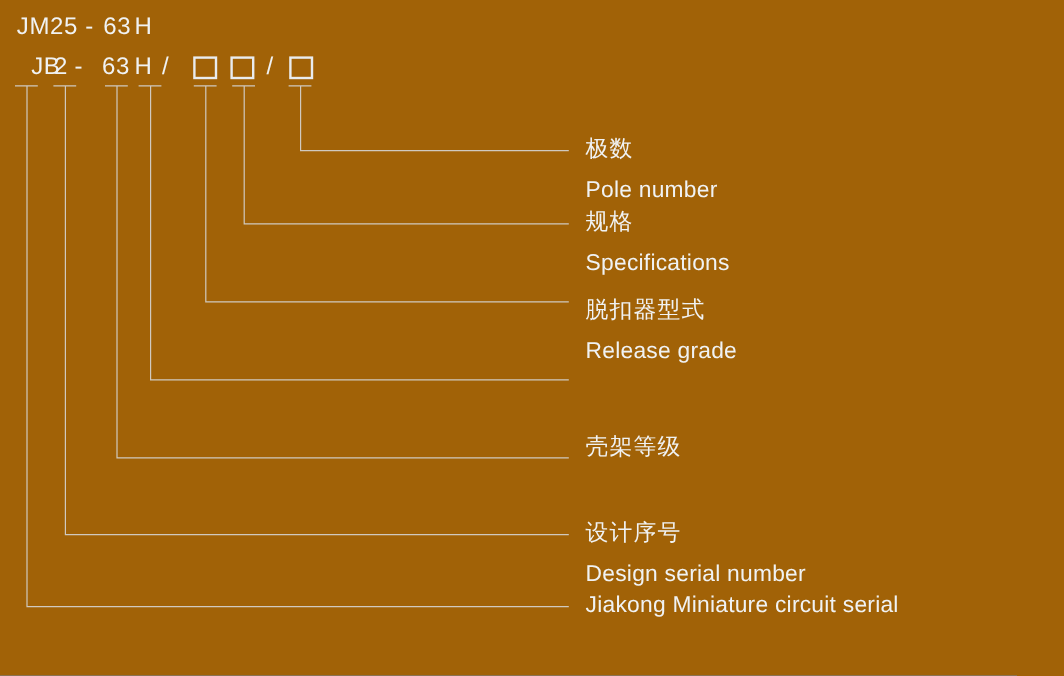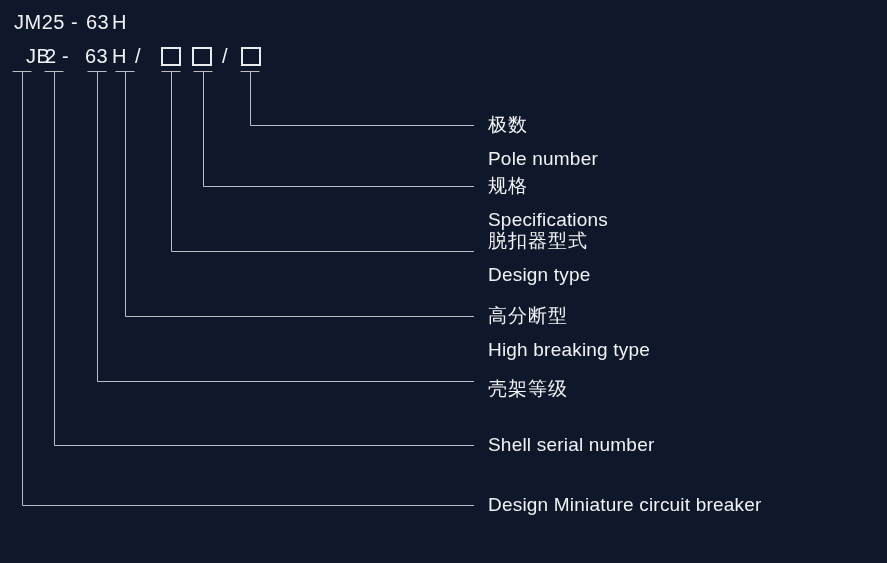--- a/index.html
+++ b/index.html
@@ -1,19 +1,19 @@
 <!DOCTYPE html>
 <html><head>
 <meta charset="utf-8">
 <style>
   html,body{margin:0;padding:0;background:#7b828a;}
   .canvas{
     position:relative;
     width:887px;height:563px;
-    background:#0f172a;
+    background:#a16207;
     overflow:hidden;
     font-family:"Liberation Sans","DejaVu Sans",sans-serif;
     color:#f0f2f3;
     -webkit-font-smoothing:antialiased;
   }
   .seg{
     position:absolute;
     font-size:20px;
     line-height:24px;
     letter-spacing:.5px;
@@ -88,31 +88,28 @@
   </svg>
 
   <div class="label" style="top:108px">
     <div class="zh">极数</div>
     <div class="en">Pole number</div>
   </div>
   <div class="label" style="top:169px">
     <div class="zh">规格</div>
     <div class="en">Specifications</div>
   </div>
-  <div class="label" style="top:224px">
+  <div class="label" style="top:242px">
     <div class="zh">脱扣器型式</div>
-    <div class="en">Design type</div>
+    <div class="en">Release grade</div>
   </div>
-  <div class="label" style="top:299px">
-    <div class="zh">高分断型</div>
-    <div class="en">High breaking type</div>
-  </div>
-  <div class="label" style="top:372px">
+  <div class="label" style="top:356px">
     <div class="zh">壳架等级</div>
   </div>
   <div class="label" style="top:428px">
-    <div class="en">Shell serial number</div>
+    <div class="zh">设计序号</div>
+    <div class="en">Design serial number</div>
   </div>
   <div class="label" style="top:488px">
-    <div class="en">Design Miniature circuit breaker</div>
+    <div class="en">Jiakong Miniature circuit serial</div>
   </div>
 
 </div>
 
 </body></html>

